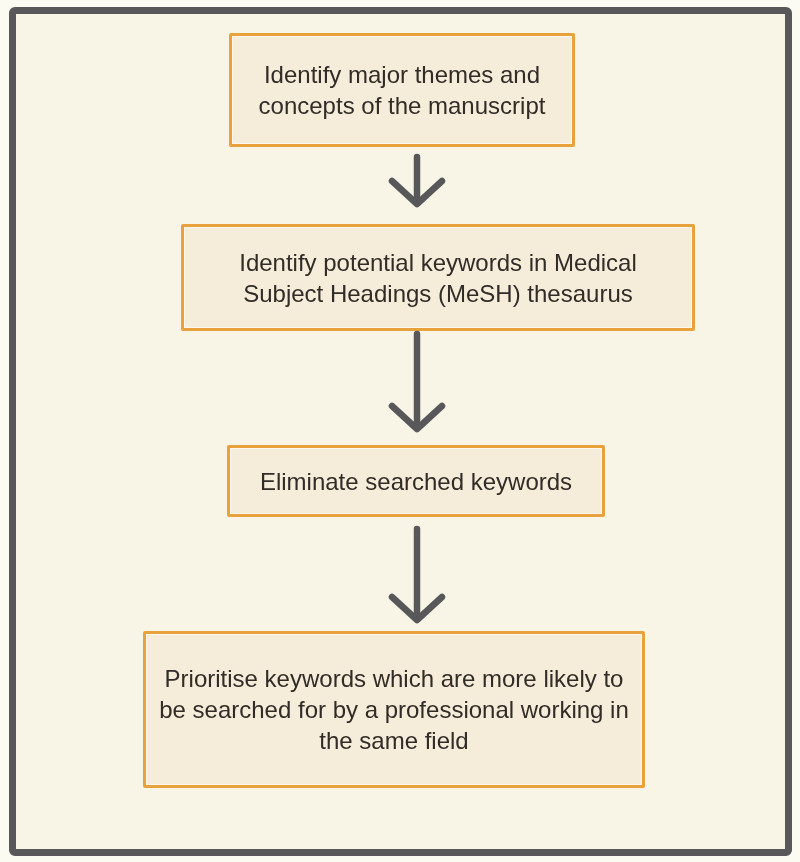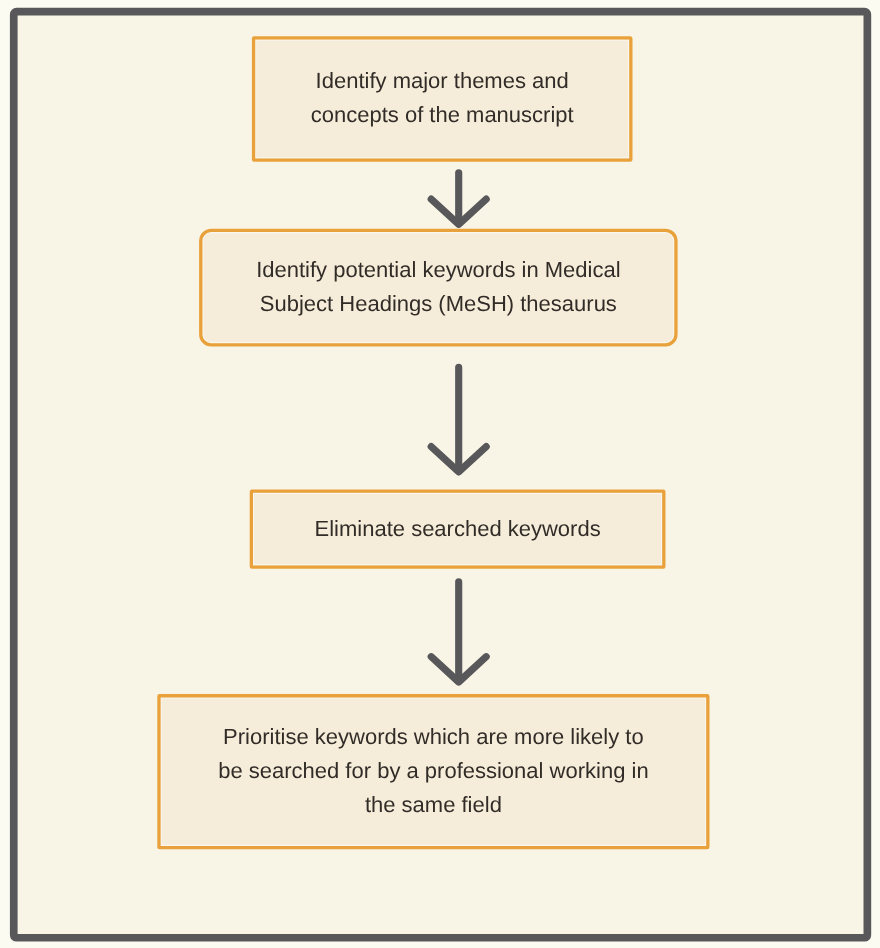--- a/index.html
+++ b/index.html
@@ -28,29 +28,29 @@
     position: absolute;
     box-sizing: border-box;
     border: 3px solid var(--box-border-color, #e9a23b);
     background: var(--box-fill-color, #f5ecd9);
     border-radius: 2px;
     display: flex;
     align-items: center;
     justify-content: center;
     text-align: center;
     color: var(--text-color, #312c27);
-    font-size: 20px;
+    font-size: 24px;
     line-height: 31px;
     white-space: pre-line;
     box-shadow: inset 0 0 0 1px rgba(255,255,255,0.55);
   }
   .box-1 { left: 229px; top: 33px;  width: 346px; height: 114px; }
-  .box-2 { left: 181px; top: 208px; width: 435px; height: 107px; border-radius: 11px; }
+  .box-2 { left: 181px; top: 224px; width: 514px; height: 107px; }
   .box-3 { left: 227px; top: 445px; width: 378px; height: 72px;  }
-  .box-4 { left: 143px; top: 631px; width: 502px; height: 141px; }
+  .box-4 { left: 143px; top: 631px; width: 502px; height: 157px; }
   .arrow {
     position: absolute;
     left: 387px;
     width: 60px;
   }
   .arrow-1 { top: 153px; height: 55px; }
   .arrow-2 { top: 330px; height: 103px; }
   .arrow-3 { top: 525px; height: 99px; }
   .arrow svg { display: block; width: 100%; height: 100%; }
   .arrow svg line, .arrow svg polyline {

